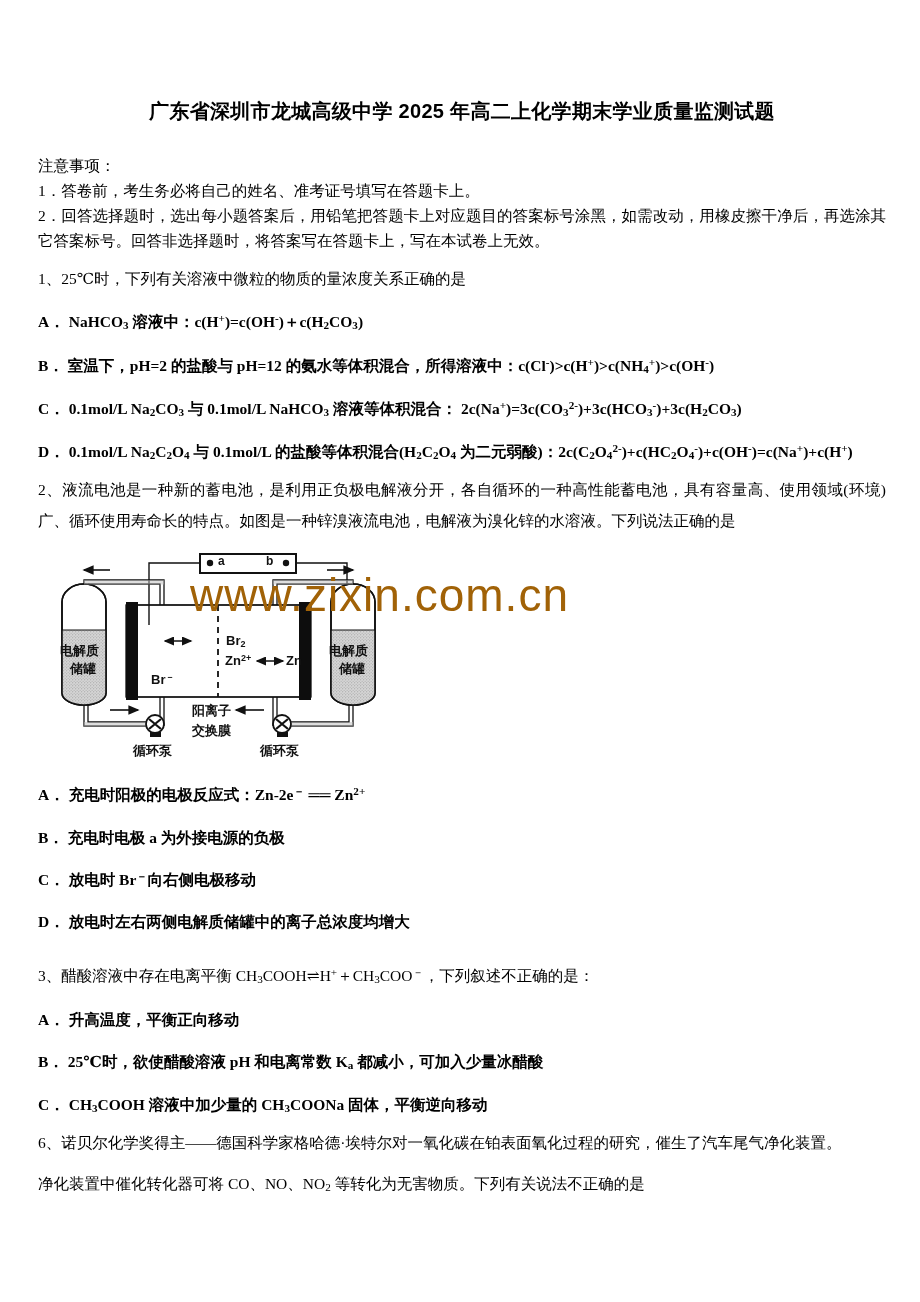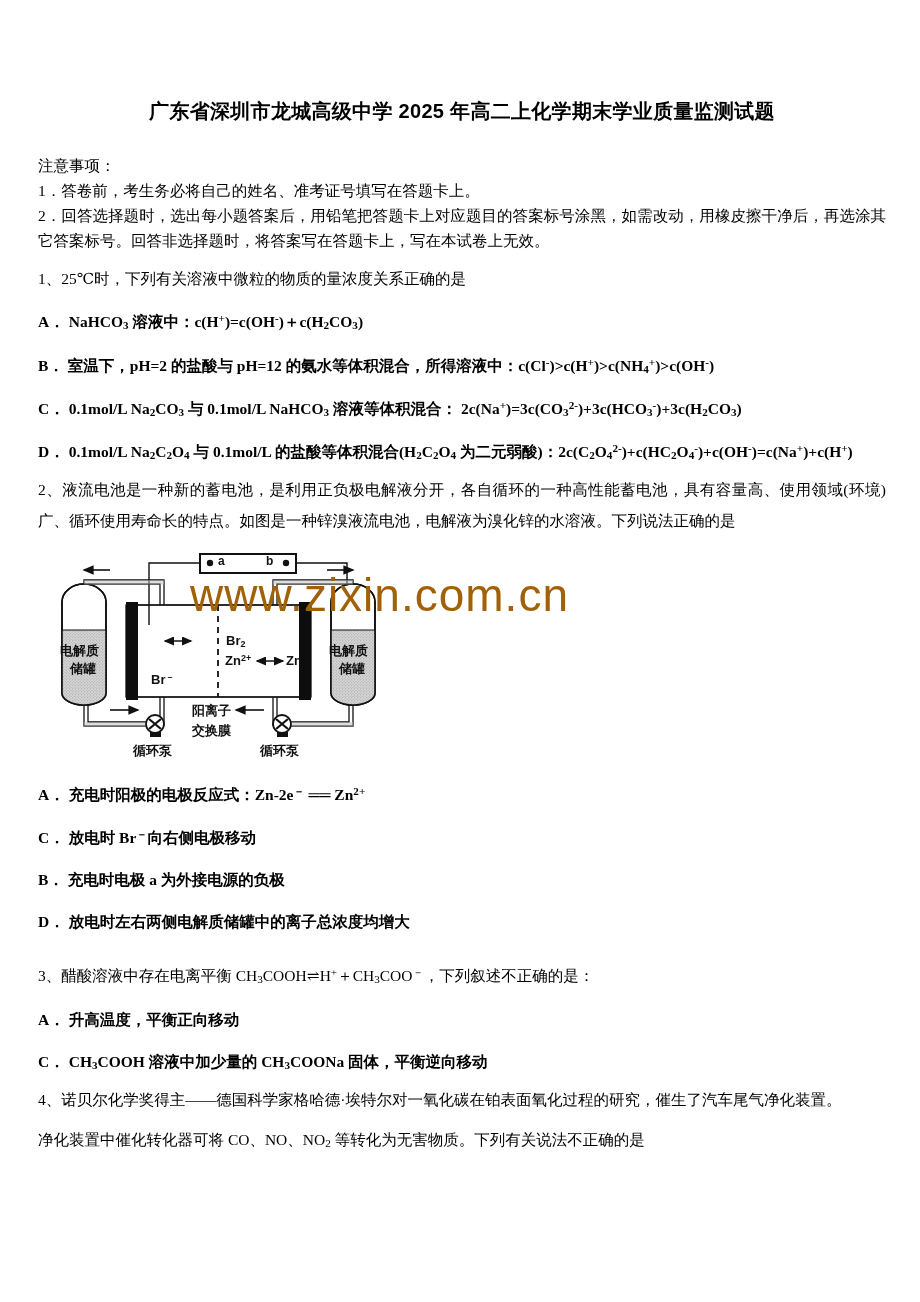--- a/index.html
+++ b/index.html
@@ -243,25 +243,26 @@
 
         <div class="fig-label" style="left:144px; top:152px; font-size:13px;">阳离子</div>
         <div class="fig-label" style="left:144px; top:172px; font-size:13px;">交换膜</div>
 
         <div class="fig-label" style="left:85px; top:192px; font-size:13px;">循环泵</div>
         <div class="fig-label" style="left:212px; top:192px; font-size:13px;">循环泵</div>
       </div>
     </div>
 
     <div class="opt" style="margin-top:17px;"><span class="tag">A．</span><span>充电时阳极的电极反应式：Zn-2e<sup>－</sup> ══ Zn<sup>2+</sup></span></div>
+    <div class="opt"><span class="tag">B．</span><span>充电时电极 a 为外接电源的负极</span></div>
     <div class="opt"><span class="tag">C．</span><span>放电时 Br<sup>－</sup>向右侧电极移动</span></div>
-    <div class="opt"><span class="tag">B．</span><span>充电时电极 a 为外接电源的负极</span></div>
     <div class="opt"><span class="tag">D．</span><span>放电时左右两侧电解质储罐中的离子总浓度均增大</span></div>
 
     <div class="q-stem" style="margin-top:30px;">3、醋酸溶液中存在电离平衡 CH<sub>3</sub>COOH⇌H<sup>+</sup>＋CH<sub>3</sub>COO<sup>－</sup>，下列叙述不正确的是：</div>
     <div class="opt"><span class="tag">A．</span><span>升高温度，平衡正向移动</span></div>
+    <div class="opt"><span class="tag">B．</span><span>25℃时，欲使醋酸溶液 pH 和电离常数 K<sub>a</sub> 都减小，可加入少量冰醋酸</span></div>
     <div class="opt"><span class="tag">C．</span><span>CH<sub>3</sub>COOH 溶液中加少量的 CH<sub>3</sub>COONa 固体，平衡逆向移动</span></div>
 
-    <div class="q-stem" style="margin-top:13px;">4、诺贝尔化学奖得主——德国科学家格哈德·埃特尔对一氧化碳在铂表面氧化过程的研究，催生了汽车尾气净化装置。</div>
+    <div class="q-stem" style="margin-top:13px;">6、诺贝尔化学奖得主——德国科学家格哈德·埃特尔对一氧化碳在铂表面氧化过程的研究，催生了汽车尾气净化装置。</div>
     <div class="q-stem" style="margin-top:15px;">净化装置中催化转化器可将 CO、NO、NO<sub>2</sub> 等转化为无害物质。下列有关说法不正确的是</div>
 
   </div>
 </div>
 
 </body></html>

